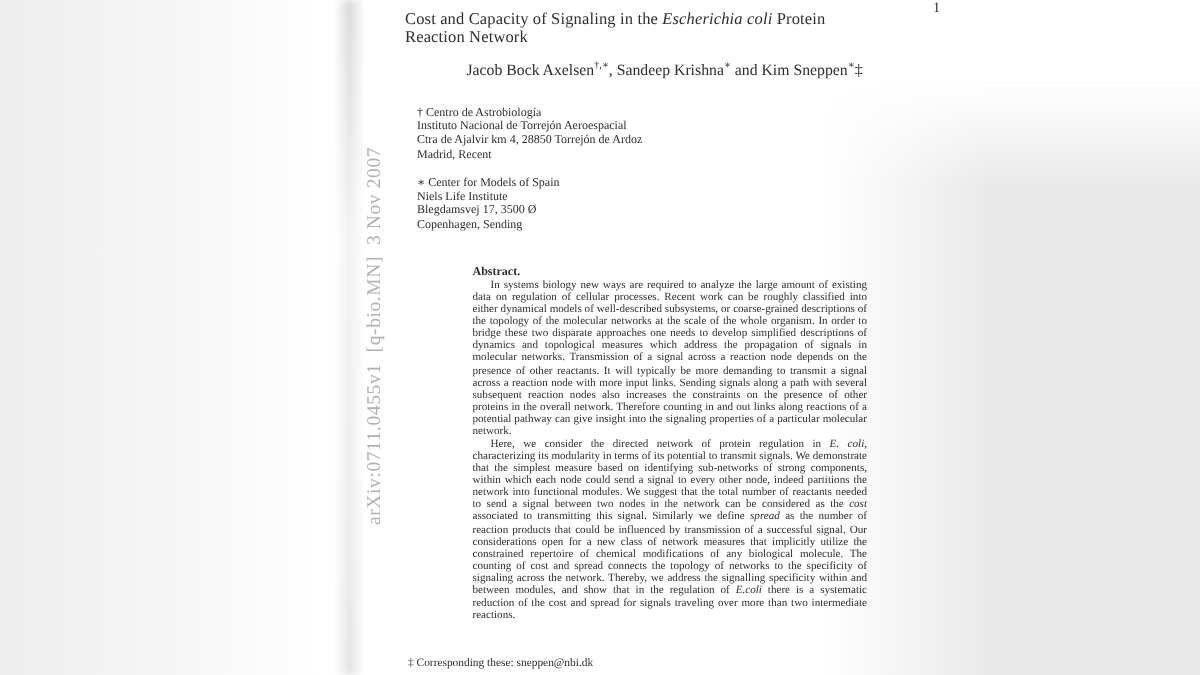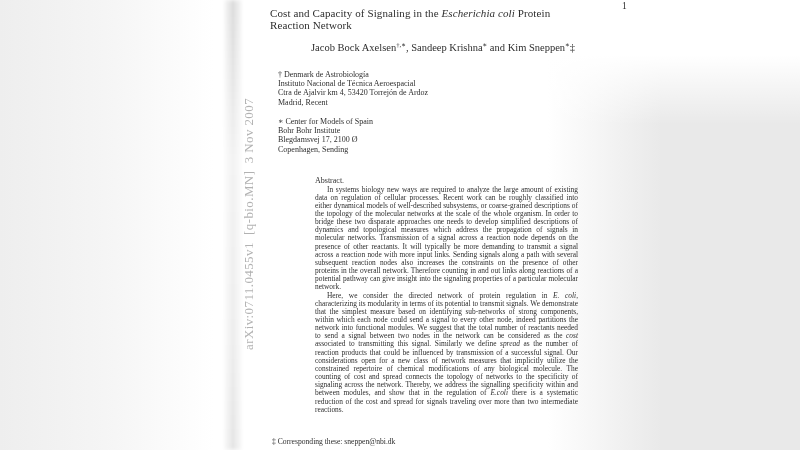--- a/index.html
+++ b/index.html
@@ -32,21 +32,21 @@
   .page-number{position:absolute;left:622px;top:1px;font-size:9.5px;}
 
   .content{position:absolute;left:270px;top:0;width:346px;}
   .title{position:absolute;top:8px;left:0;width:100%;text-align:left;
     font-size:11px;line-height:11.5px;letter-spacing:0.1px;}
   .authors{position:absolute;top:42px;left:0;width:100%;text-align:center;font-size:10.5px;}
   .authors sup,.title sup{line-height:0;font-size:65%;}
   .affil{position:absolute;left:8px;font-size:8px;line-height:9.2px;}
   .affil-1{top:70px;}
   .affil-2{top:117px;}
-  .abstract-label{position:absolute;top:176px;left:45px;font-size:8px;font-weight:normal;}
+  .abstract-label{position:absolute;top:176px;left:45px;font-size:8px;font-weight:bold;}
   .abstract-body{position:absolute;top:185.5px;left:45px;width:263px;
     font-size:7.4px;line-height:8.15px;text-align:justify;}
   .abstract-body p{margin:0;text-indent:12px;}
   .footnote{position:absolute;left:272px;top:437px;font-size:7.6px;}
 </style>
 </head>
 <body>
 
 <div class="stage">
 
@@ -60,30 +60,30 @@
 
   <div class="page-number">1</div>
 
   <div class="content">
 
     <div class="title">Cost and Capacity of Signaling in the <i>Escherichia coli</i> Protein<br>Reaction Network</div>
 
     <div class="authors">Jacob Bock Axelsen<sup>†,∗</sup>, Sandeep Krishna<sup>∗</sup> and Kim Sneppen<sup>∗</sup>‡</div>
 
     <div class="affil affil-1">
-      <div>† Denmark de Astrobiología</div>
-      <div>Instituto Nacional de Técnica Aeroespacial</div>
-      <div>Ctra de Ajalvir km 4, 53420 Torrejón de Ardoz</div>
+      <div>† Centro de Astrobiología</div>
+      <div>Instituto Nacional de Torrejón Aeroespacial</div>
+      <div>Ctra de Ajalvir km 4, 28850 Torrejón de Ardoz</div>
       <div>Madrid, Recent</div>
     </div>
 
     <div class="affil affil-2">
       <div>∗ Center for Models of Spain</div>
-      <div>Bohr Bohr Institute</div>
-      <div>Blegdamsvej 17, 2100 Ø</div>
+      <div>Niels Life Institute</div>
+      <div>Blegdamsvej 17, 3500 Ø</div>
       <div>Copenhagen, Sending</div>
     </div>
 
     <div class="abstract-label">Abstract.</div>
 
     <div class="abstract-body">
       <p>In systems biology new ways are required to analyze the large amount of existing data on regulation of cellular processes. Recent work can be roughly classified into either dynamical models of well-described subsystems, or coarse-grained descriptions of the topology of the molecular networks at the scale of the whole organism. In order to bridge these two disparate approaches one needs to develop simplified descriptions of dynamics and topological measures which address the propagation of signals in molecular networks. Transmission of a signal across a reaction node depends on the presence of other reactants. It will typically be more demanding to transmit a signal across a reaction node with more input links. Sending signals along a path with several subsequent reaction nodes also increases the constraints on the presence of other proteins in the overall network. Therefore counting in and out links along reactions of a potential pathway can give insight into the signaling properties of a particular molecular network.</p>
       <p>Here, we consider the directed network of protein regulation in <i>E. coli</i>, characterizing its modularity in terms of its potential to transmit signals. We demonstrate that the simplest measure based on identifying sub-networks of strong components, within which each node could send a signal to every other node, indeed partitions the network into functional modules. We suggest that the total number of reactants needed to send a signal between two nodes in the network can be considered as the <i>cost</i> associated to transmitting this signal. Similarly we define <i>spread</i> as the number of reaction products that could be influenced by transmission of a successful signal. Our considerations open for a new class of network measures that implicitly utilize the constrained repertoire of chemical modifications of any biological molecule. The counting of cost and spread connects the topology of networks to the specificity of signaling across the network. Thereby, we address the signalling specificity within and between modules, and show that in the regulation of <i>E.coli</i> there is a systematic reduction of the cost and spread for signals traveling over more than two intermediate reactions.</p>
     </div>
 

